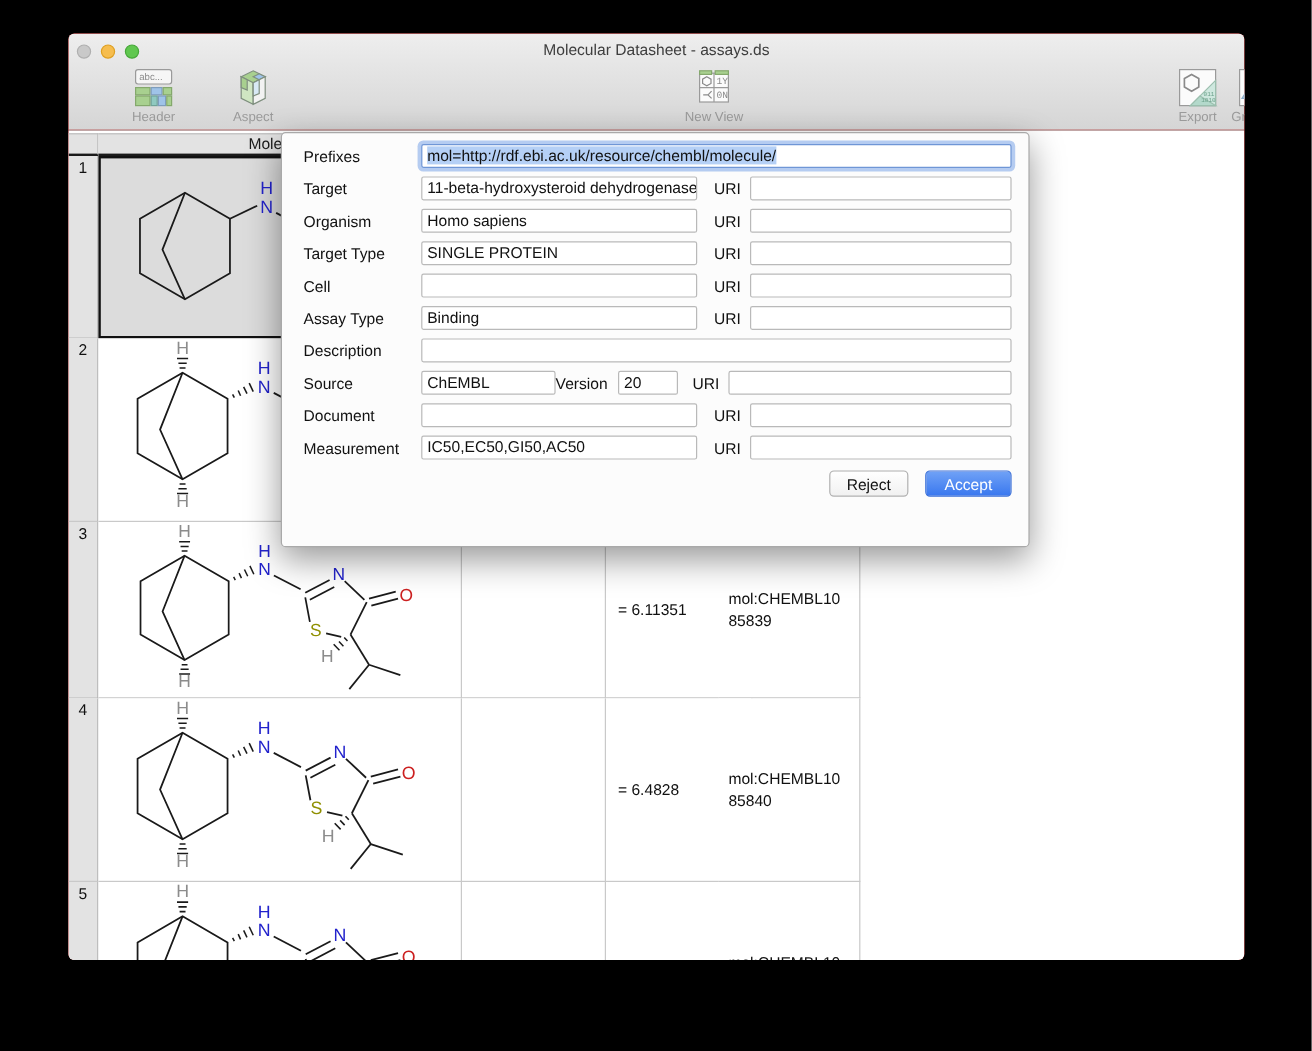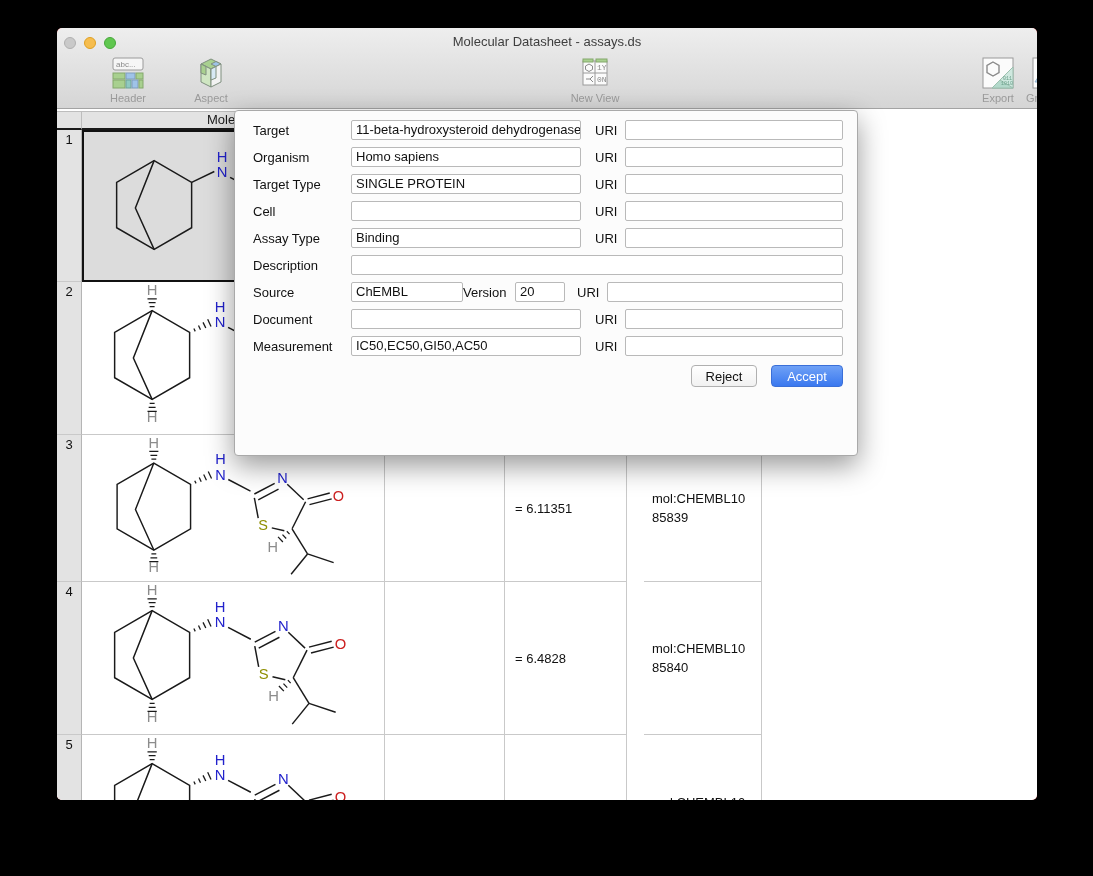--- a/index.html
+++ b/index.html
@@ -30,21 +30,21 @@
               border-bottom:2px solid #1a1a1a;font-size:13px;color:#1a1a1a;
               text-align:center;line-height:16px;}
   .row{position:absolute;left:0;width:688px;}
   .cell{position:absolute;top:0;bottom:0;box-sizing:border-box;
         border-right:1px solid #c9c9c9;border-bottom:1px solid #c9c9c9;background:#fff;}
   .c-num{left:0;width:25px;background:#e3e3e3;border-right:1px solid #b5b5b5;
          font-size:13px;color:#111;text-align:center;padding-top:2px;}
   .c-mol{left:25px;width:303px;}
   .c-2{left:328px;width:120px;}
   .c-3{left:448px;width:122px;}
-  .c-4{left:587px;width:118px;}
+  .c-4{left:542px;width:118px;}
   .c-mol.selected{background:#dcdcdc;border:2px solid #111;}
   .molsvg{position:absolute;left:14px;top:1px;}
   .val{position:absolute;left:10px;top:50%;transform:translateY(-50%);
        font-size:13px;color:#111;white-space:nowrap;}
   .ref{position:absolute;left:8px;top:50%;transform:translateY(-50%);
        font-size:13px;color:#111;width:96px;word-break:break-all;line-height:19px;}
   .ref-r5{transform:translateY(-96%);}
 
   
   .dialog{position:absolute;left:177px;top:82px;width:624px;height:346px;z-index:10;
@@ -318,20 +318,24 @@
           <span class="val"></span>
         </div>
       <div class="cell c-4">
           <span class="ref ref-r5">mol:CHEMBL10</span>
         </div>
     </div>
   </div>
 
   <div class="dialog">
 
+    <div class="frow">
+      <span class="flabel">Prefixes</span>
+      <span class="field f-wide f-focus"><span class="sel">mol=http://rdf.ebi.ac.uk/resource/chembl/molecule/</span></span>
+    </div>
 
     <div class="frow">
       <span class="flabel">Target</span>
       <span class="field f-std">11-beta-hydroxysteroid dehydrogenase 1</span>
       <span class="uri-l">URI</span>
       <span class="field f-uri"></span>
     </div>
 
     <div class="frow">
       <span class="flabel">Organism</span>

